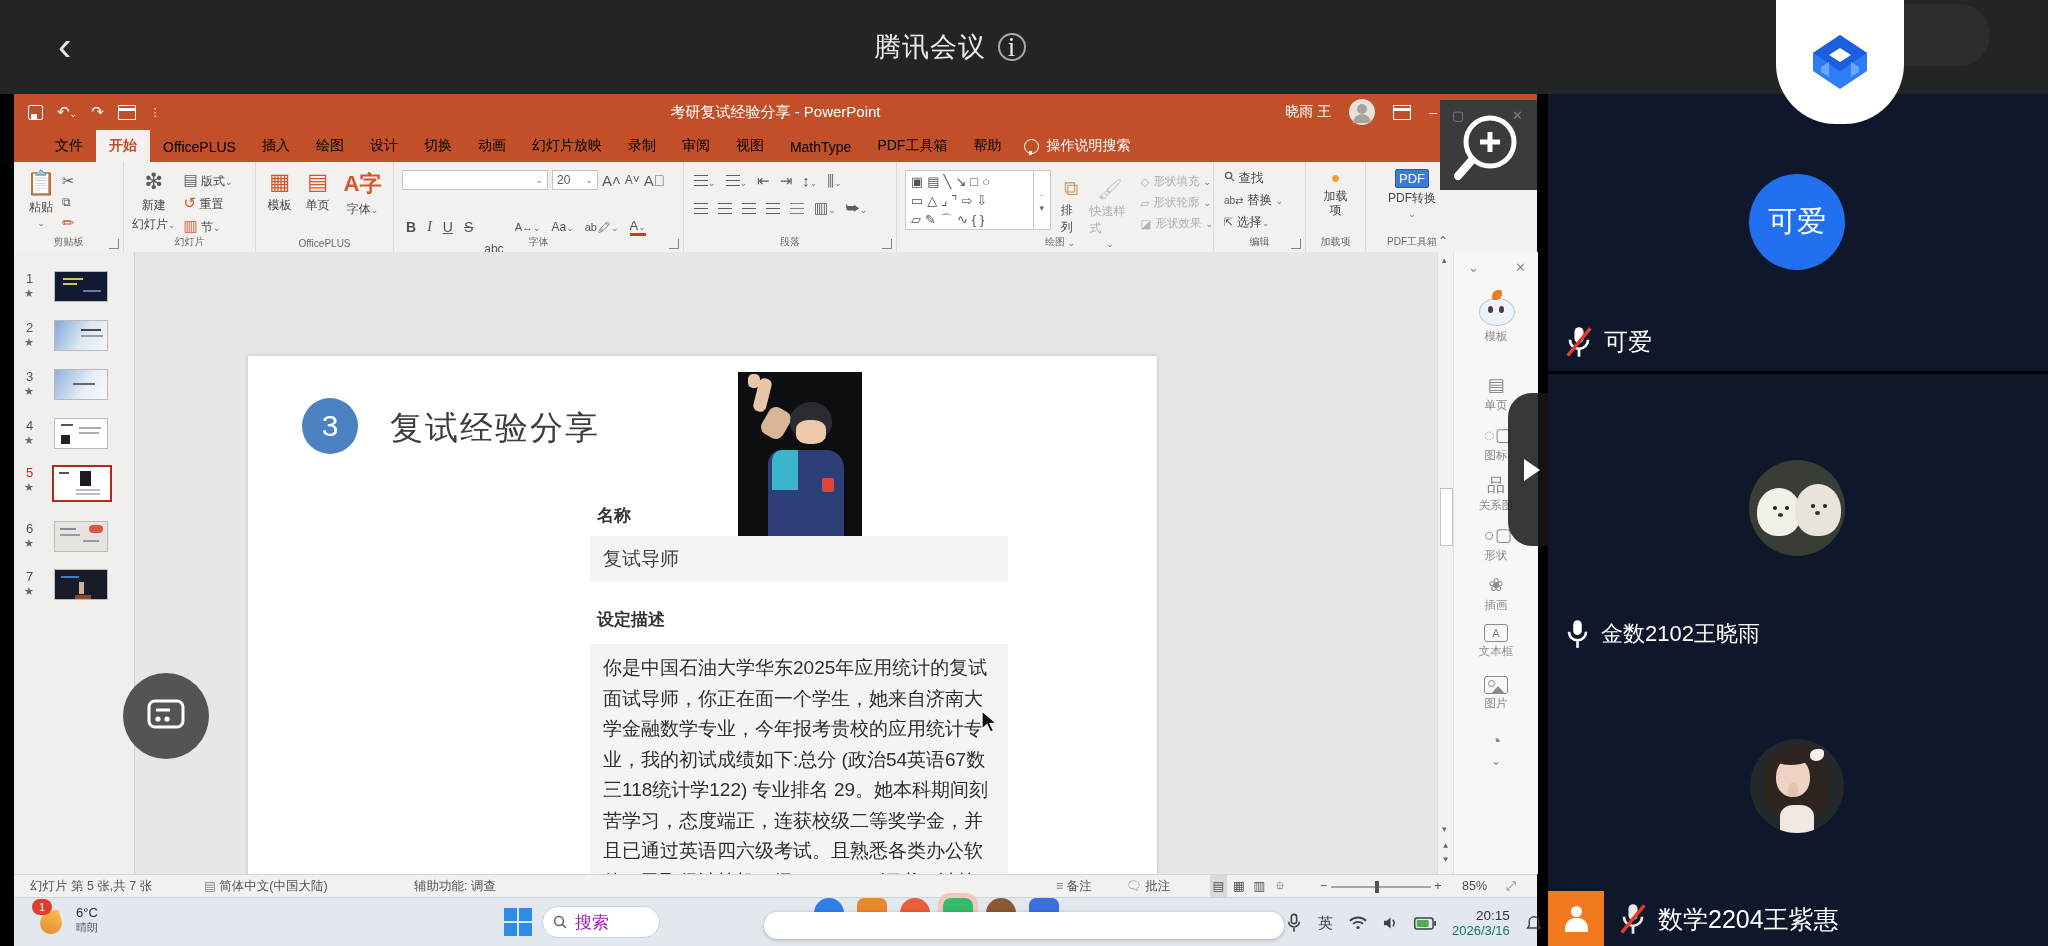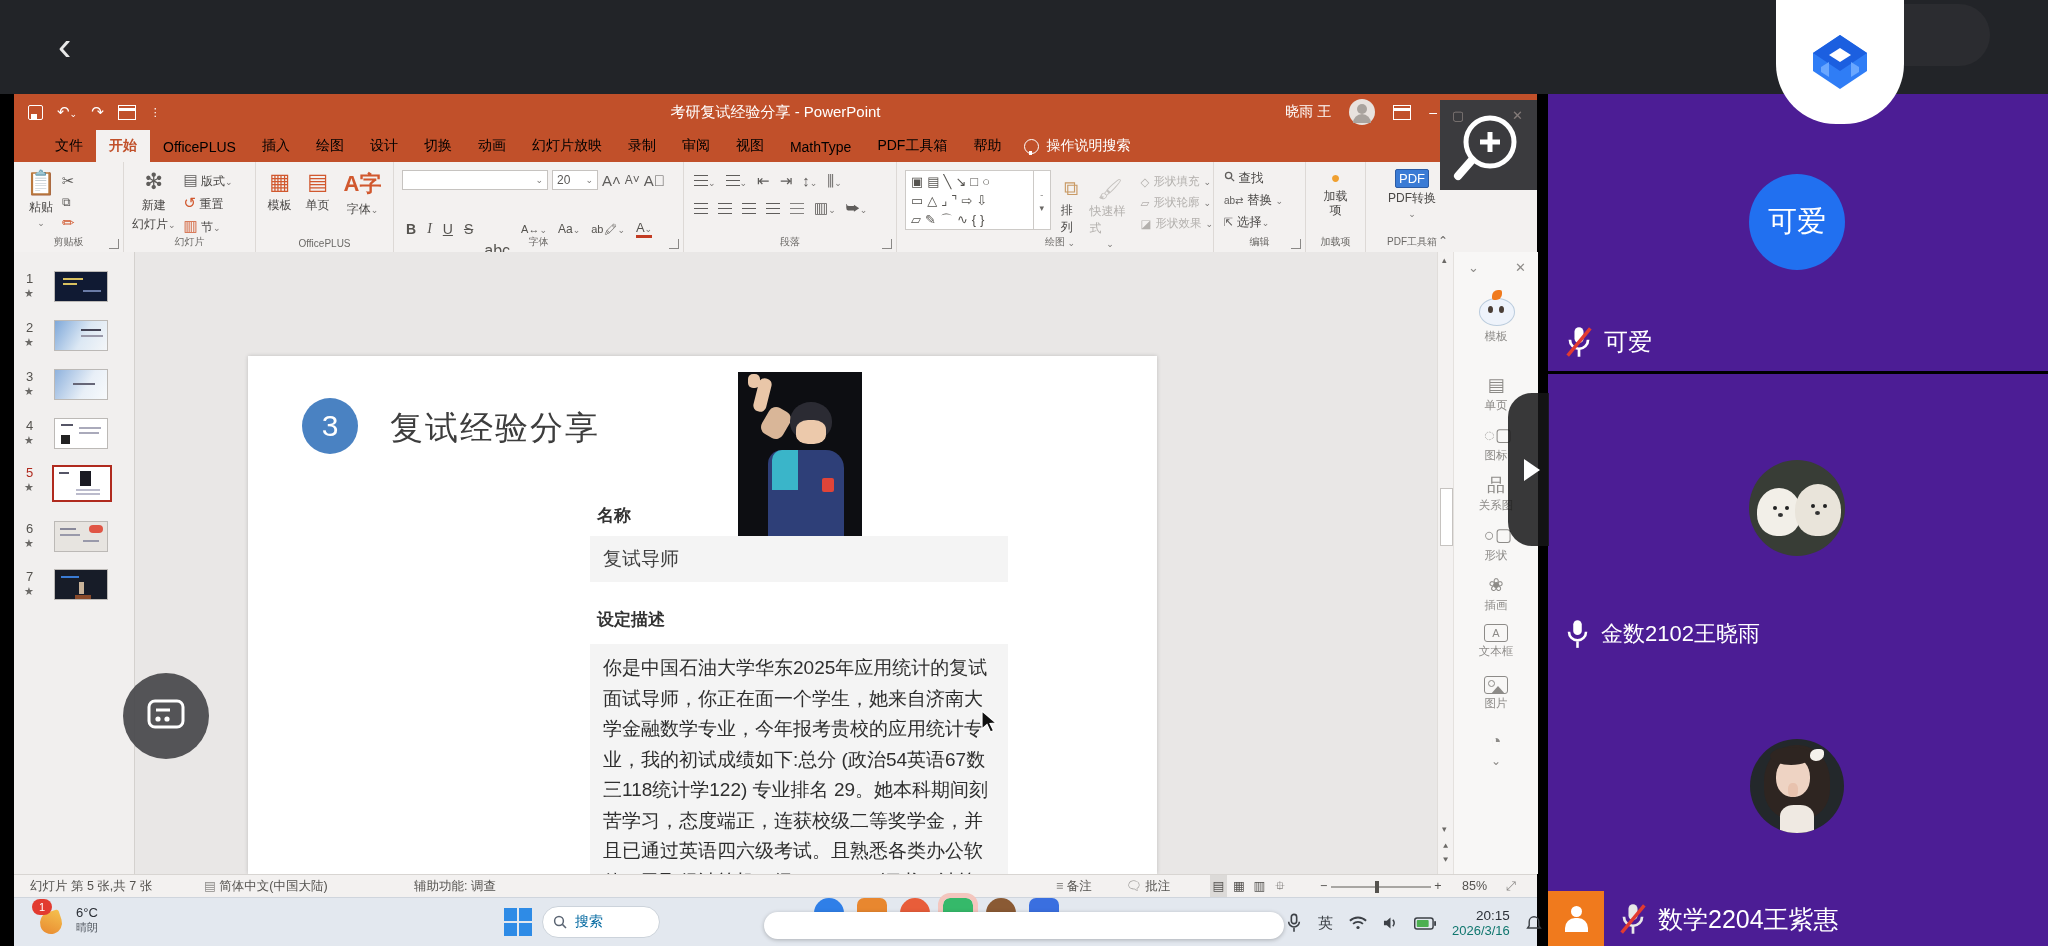--- a/index.html
+++ b/index.html
@@ -91,35 +91,39 @@
   
   .magbox{left:1440px;top:100px;width:97px;height:90px;background:#3b3b3e;z-index:9;}
   .ghost{position:absolute;top:8px;font-size:13px;color:rgba(235,215,205,.42);}
   .handle{left:1508px;top:393px;width:41px;height:153px;background:rgba(22,22,24,.85);border-radius:24px 0 0 24px;z-index:9;display:flex;align-items:center;justify-content:center;}
   .tri{width:0;height:0;border-left:16px solid #fff;border-top:11px solid transparent;border-bottom:11px solid transparent;margin-left:6px;}
   .float-circle{left:123px;top:673px;width:86px;height:86px;border-radius:50%;background:rgba(72,72,75,.93);z-index:11;display:flex;align-items:center;justify-content:center;}
   .share-banner{left:100px;top:858px;z-index:12;display:flex;align-items:center;gap:10px;color:#fff;font-size:23px;text-shadow:0 1px 4px rgba(0,0,0,.9);}
   .cursor{left:980px;top:710px;z-index:13;}
   
   .sidebar{left:1548px;top:94px;width:500px;height:852px;background:#000;z-index:4;}
-  .tile{position:absolute;left:0;width:500px;background:#4c1d95;overflow:hidden;}
+  .tile{position:absolute;left:0;width:500px;background:#0f172a;overflow:hidden;}
   .avatar{position:absolute;border-radius:50%;overflow:hidden;}
   .tile-label{position:absolute;left:16px;display:flex;align-items:center;gap:10px;color:#fff;}
   .member-ic{position:absolute;left:0;bottom:0;width:56px;height:55px;background:#f07a1d;display:flex;align-items:center;justify-content:center;}
   .person{width:26px;height:26px;position:relative;}
   .person::before{content:"";position:absolute;left:8px;top:0;width:11px;height:11px;border-radius:50%;background:#fff;}
   .person::after{content:"";position:absolute;left:2px;top:12px;width:23px;height:14px;border-radius:10px 10px 0 0;background:#fff;}
 </style>
 </head>
 <body>
 
 <div id="stage">
 
   <div class="abs topbar">
     <div class="abs back-btn">‹</div>
+    <div class="abs meet-title">
+      <span>腾讯会议</span>
+      <span class="info-ic">i</span>
+    </div>
   </div>
   <div class="abs rec-pill"></div>
   <div class="abs rec-ic"></div>
   <div class="abs logo-tab">
     <svg width="66" height="66" viewBox="0 0 66 66">
       <polygon points="33,6 60,24 60,42 33,60 6,42 6,24" fill="#2f7df6"></polygon>
       <polygon points="33,6 60,24 33,42 6,24" fill="#1b5fe0"></polygon>
       <polygon points="22,26 33,19 44,26 33,33" fill="#ffffff"></polygon>
       <polygon points="14,38 22,33 22,48 14,43" fill="#6aa7ff"></polygon>
       <polygon points="44,33 52,38 52,43 44,48" fill="#6aa7ff"></polygon>
@@ -231,21 +235,21 @@
             </div>
           <span class="gly">A˄</span>
           <span class="gly" style="font-size:12px;">A˅</span>
           <span class="gly">A⃠</span>
         </div>
         <div style="display:flex;gap:11px;padding:8px 0 0 12px;font-size:14px;color:#55534f;align-items:center;">
           <b>B</b>
           <i style="font-family:'Liberation Serif',serif;">I</i>
           <u>U</u>
           <s>S</s>
-          <span style="font-size:16px;margin-top:44px;">abc</span>
+          <span style="font-size:12px;margin-top:44px;">abc</span>
           <span style="font-size:11px;">A↔<span class="chev">⌄</span></span>
           <span style="font-size:12px;">Aa<span class="chev">⌄</span></span>
           <span style="font-size:11px;">ab🖍<span class="chev">⌄</span></span>
           <span style="font-size:13px;border-bottom:3px solid #c23b22;">A<span class="chev">⌄</span></span>
         </div>
         <div class="rlabel">字体</div>
         <div class="launch"></div>
       </div>
 
       <div class="rgroup" style="width:213px;">
@@ -511,21 +515,21 @@
           <i></i>
           <i></i>
           <i></i>
         </span>
     </div>
     <div class="tk" style="left:528px;top:8px;width:118px;height:32px;background:#fff;border:1px solid #ccd3db;border-radius:16px;padding:0 10px;gap:8px;box-sizing:border-box;">
       <svg width="14" height="14" viewBox="0 0 14 14">
           <circle cx="6" cy="6" r="4.4" fill="none" stroke="#5a6472" stroke-width="1.5"></circle>
           <line x1="9.4" y1="9.4" x2="13" y2="13" stroke="#5a6472" stroke-width="1.5"></line>
         </svg>
-      <span style="font-size:14px;color:#0369a1;">搜索</span>
+      <span style="font-size:17px;color:#a21caf;">搜索</span>
     </div>
     <div class="tk" style="left:800px;top:0;gap:13px;">
       <span class="appic" style="background:#2f7fe8;border-radius:50%;"></span>
       <span class="appic" style="background:#e8872f;"></span>
       <span class="appic" style="background:#e85d3a;border-radius:50%;"></span>
       <span class="appic" style="background:#35b96a;outline:5px solid #f4c6be;outline-offset:0;"></span>
       <span class="appic" style="background:#8a5a34;border-radius:50%;"></span>
       <span class="appic" style="background:#3a6fe0;"></span>
     </div>
     <div class="abs share-pill"></div>

